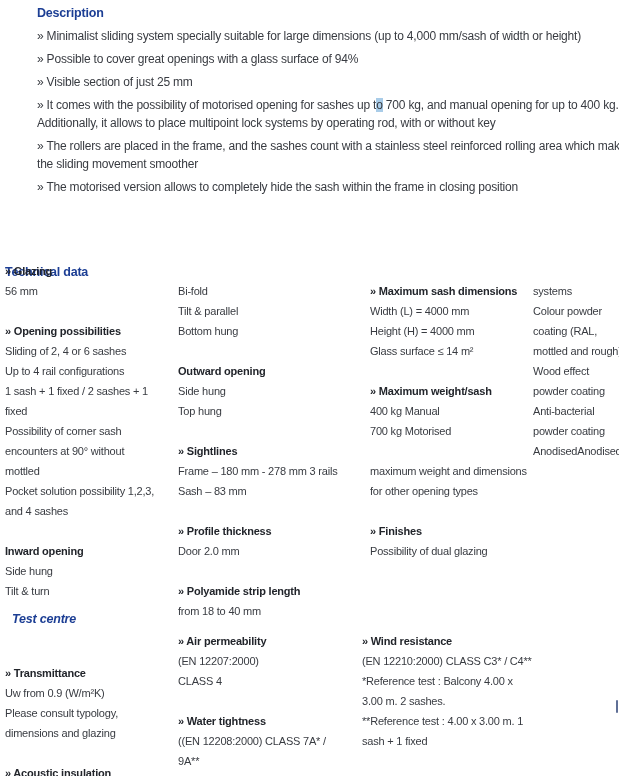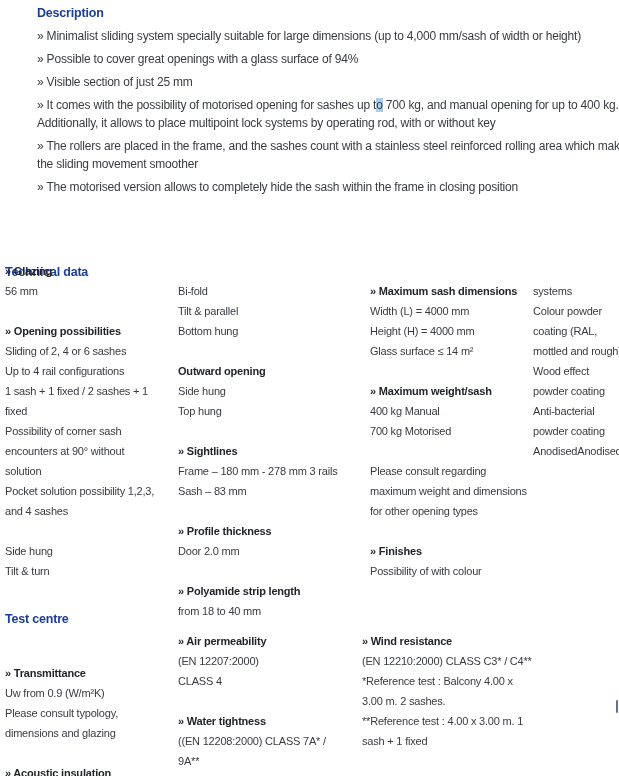--- a/index.html
+++ b/index.html
@@ -26,21 +26,21 @@
     margin-left: 32px;
   }
   .bullet {
     font-size: 12px;
     line-height: 18px;
     color: var(--body, #383b41);
     margin: 0 0 5px 0;
   }
   .hl { background: var(--selection, #a9cce8); }
   .tech-h { position: absolute; top: 245px; left: 5px; margin-top: 20px; }
-  .test-h { position: absolute; top: 612px; left: 5px; }
+  .test-h { position: absolute; top: 612px; left: 12px; font-style: italic; }
   .tcol { position: absolute; top: 261px; }
   .tcol.test { top: 631px; }
   .trow {
     height: 20px;
     line-height: 20px;
     font-size: 11px;
     color: var(--body, #383b41);
     white-space: nowrap;
   }
   .trow.bold { font-weight: bold; color: var(--label, #22252b); }
@@ -96,28 +96,29 @@
       <div class="trow">Up to 4 rail configurations</div>
 
       <div class="trow">1 sash + 1 fixed / 2 sashes + 1</div>
 
       <div class="trow">fixed</div>
 
       <div class="trow">Possibility of corner sash</div>
 
       <div class="trow">encounters at 90° without</div>
 
-      <div class="trow">solution</div>
+      <div class="trow">mottled</div>
 
       <div class="trow">Pocket solution possibility 1,2,3,</div>
 
       <div class="trow">and 4 sashes</div>
 
       <div class="trow"></div>
 
+      <div class="trow bold">Inward opening</div>
 
       <div class="trow">Side hung</div>
 
       <div class="trow">Tilt &amp; turn</div>
     </div>
 
   <div class="tcol" style="left:178px; width:182px;">
 
       <div class="trow"></div>
 
@@ -171,31 +172,30 @@
       <div class="trow"></div>
 
       <div class="trow bold">» Maximum weight/sash</div>
 
       <div class="trow">400 kg Manual</div>
 
       <div class="trow">700 kg Motorised</div>
 
       <div class="trow"></div>
 
-      <div class="trow">Please consult regarding</div>
 
       <div class="trow">maximum weight and dimensions</div>
 
       <div class="trow">for other opening types</div>
 
       <div class="trow"></div>
 
       <div class="trow bold">» Finishes</div>
 
-      <div class="trow">Possibility of with colour</div>
+      <div class="trow">Possibility of dual glazing</div>
     </div>
 
   <div class="tcol" style="left:533px; width:86px;">
 
       <div class="trow"></div>
 
       <div class="trow">systems</div>
 
       <div class="trow">Colour powder</div>
 

